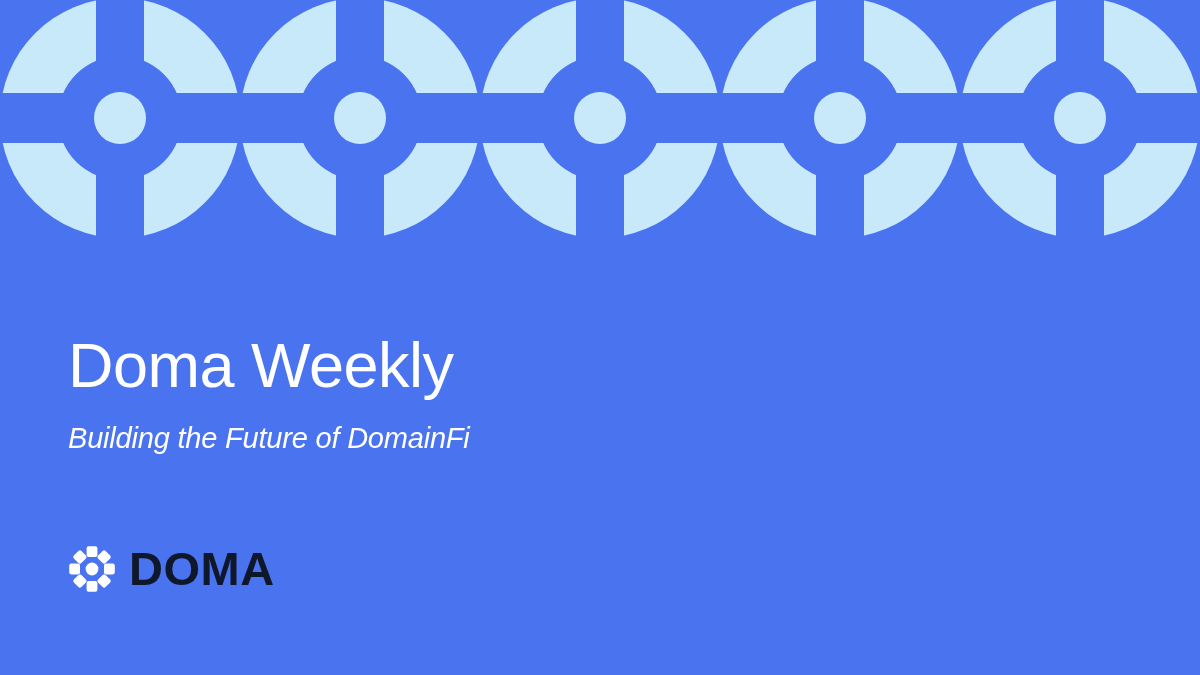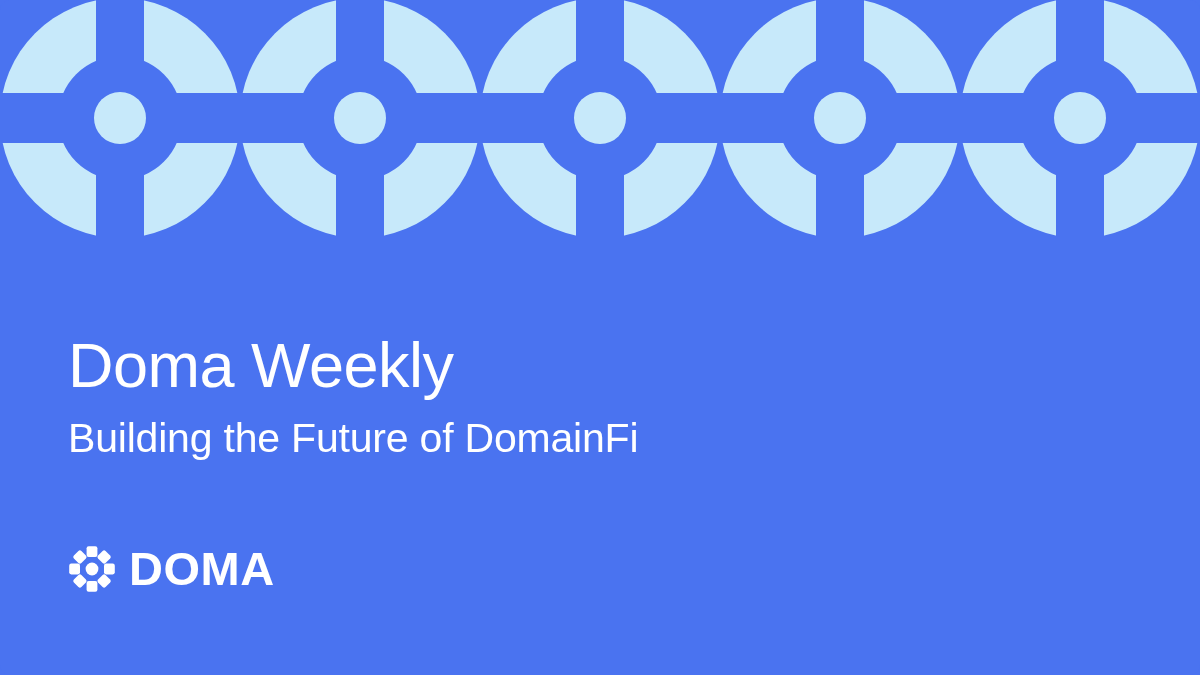--- a/index.html
+++ b/index.html
@@ -59,26 +59,27 @@
     letter-spacing: -0.5px;
     color: #ffffff;
     white-space: nowrap;
   }
 
   .subtitle {
     position: absolute;
     left: 0;
     top: 176px;
     margin: 0;
-    font-size: 41px;
+    font-size: 29px;
     line-height: 50px;
     font-weight: 400;
     letter-spacing: -0.2px;
     color: #ffffff;
     white-space: nowrap;
+    font-style: italic;
   }
 
   
   .logo-lockup {
     position: absolute;
     left: 0;
     top: 308px;
     display: flex;
     align-items: center;
     gap: 13px;
@@ -87,21 +88,21 @@
     display: block;
     width: 48px;
     height: 48px;
     flex: none;
   }
   .logo-wordmark {
     font-size: 47px;
     line-height: 48px;
     font-weight: 700;
     letter-spacing: 0.5px;
-    color: #ffffff;
+    color: #0f172a;
     white-space: nowrap;
   }
 </style>
 </head>
 <body>
 
 <div class="slide">
 
   <div class="pattern-band">
     <svg width="1200" height="237" viewBox="0 0 1200 237" xmlns="http://www.w3.org/2000/svg">

